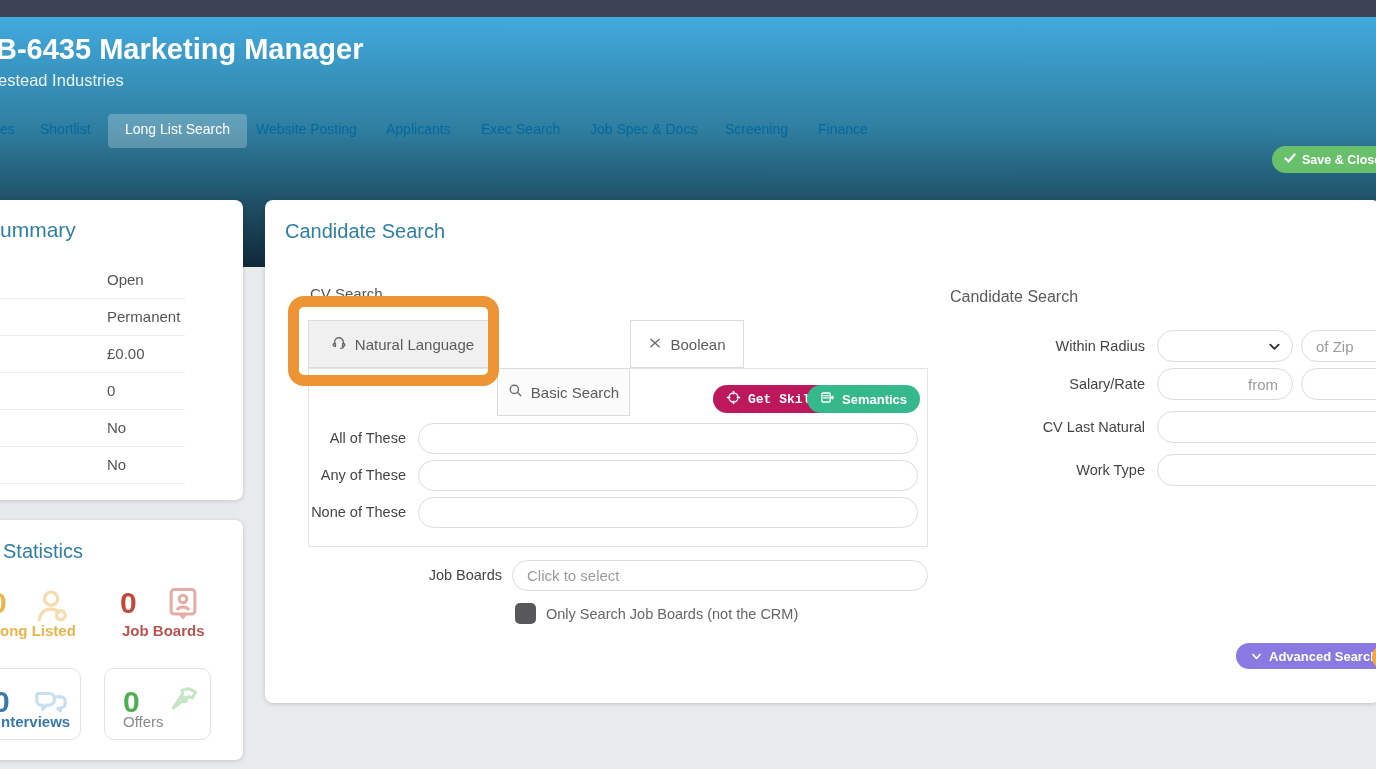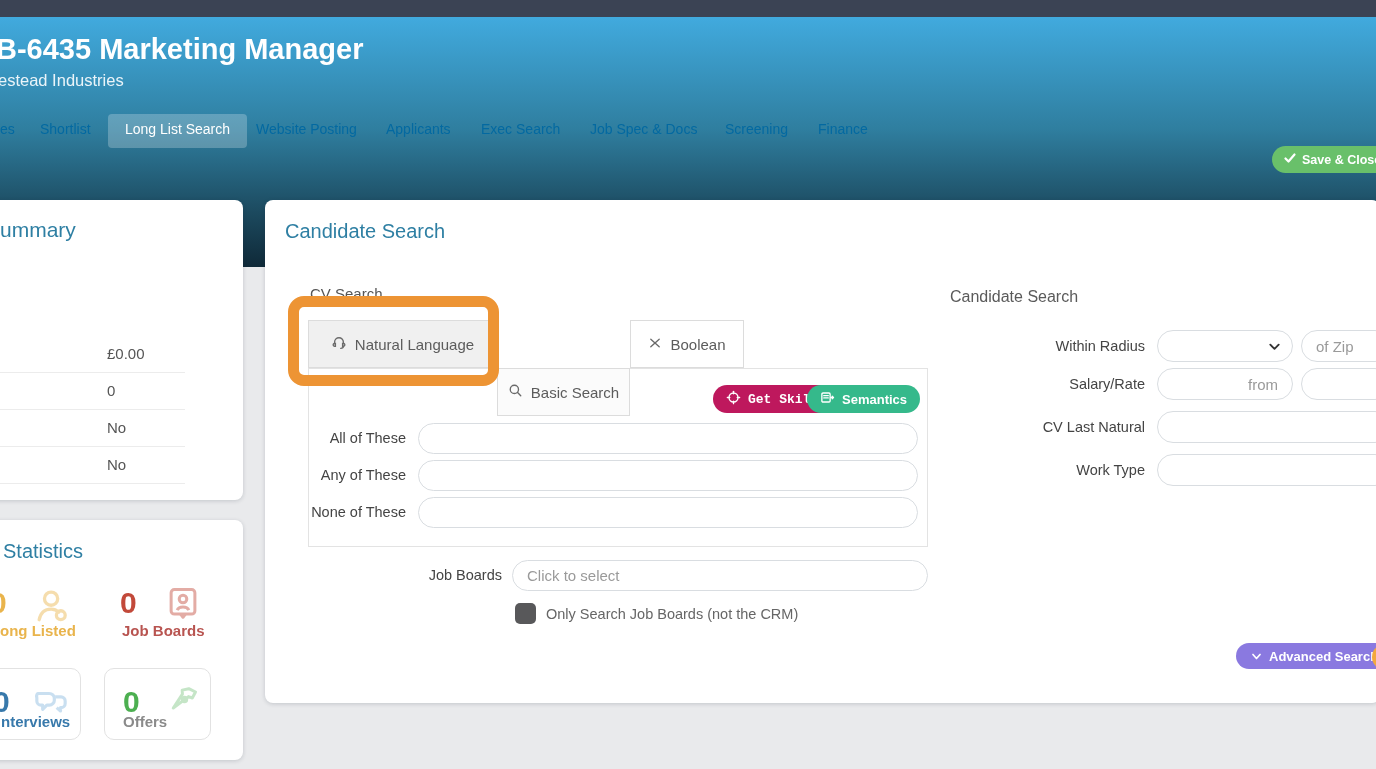--- a/index.html
+++ b/index.html
@@ -101,20 +101,22 @@
     <span>
       <svg width="12" height="12" viewBox="0 0 12 12">
           <polyline points="1.5,6.5 4.5,9.5 10.5,2.5" fill="none" stroke="#fff" stroke-width="2.2" stroke-linecap="round" stroke-linejoin="round"></polyline>
         </svg>
     </span>
     <span>Save &amp; Close</span>
   </div>
 
   <div class="card summary-card">
     <div class="panel-title" style="left:40px; top:18px; font-size:21px;">ummary</div>
+    <div class="sum-row" style="top:62px">Open</div>
+    <div class="sum-row" style="top:99px">Permanent</div>
     <div class="sum-row" style="top:136px">£0.00</div>
     <div class="sum-row" style="top:173px">0</div>
     <div class="sum-row" style="top:210px">No</div>
     <div class="sum-row" style="top:247px">No</div>
   </div>
 
   <div class="card stats-card">
     <div class="panel-title" style="left:43px; top:20px; font-size:20px;">Statistics</div>
 
     <div class="stat-num" style="left:30px; top:66px; color:#e9b44c;">0</div>
@@ -150,21 +152,21 @@
     </div>
 
     <div class="stat-box" style="left:144px; top:148px; width:107px; height:72px;">
       <div class="stat-num" style="left:18px; top:16px; color:#4caf50;">0</div>
       <span class="stat-icon" style="left:60px; top:12px;">
         <svg width="38" height="38" viewBox="0 0 24 24" fill="none" stroke="#7fc784" stroke-width="1.9" stroke-linejoin="round">
           <path d="M6 18l8.5-8.5 2.5.5 1.5-4-4.5-1.5-4 1.5.5 2.5L6 18z" transform="rotate(8 12 12)"></path>
             <circle cx="12.3" cy="11.7" r="1.4"></circle>
         </svg>
       </span>
-      <div class="stat-label" style="left:18px; top:44px; color:#8a8a8a; font-weight:bold;">Offers</div>
+      <div class="stat-label" style="left:18px; top:44px; color:#8a8a8a; font-weight:normal;">Offers</div>
     </div>
   </div>
 
   <div class="card main-card">
     <div class="panel-title" style="left:20px; top:20px; font-size:20px;">Candidate Search</div>
     <div class="section-label">CV Search</div>
 
     <div class="content-box"></div>
 
     <div class="tab tab-nl">

